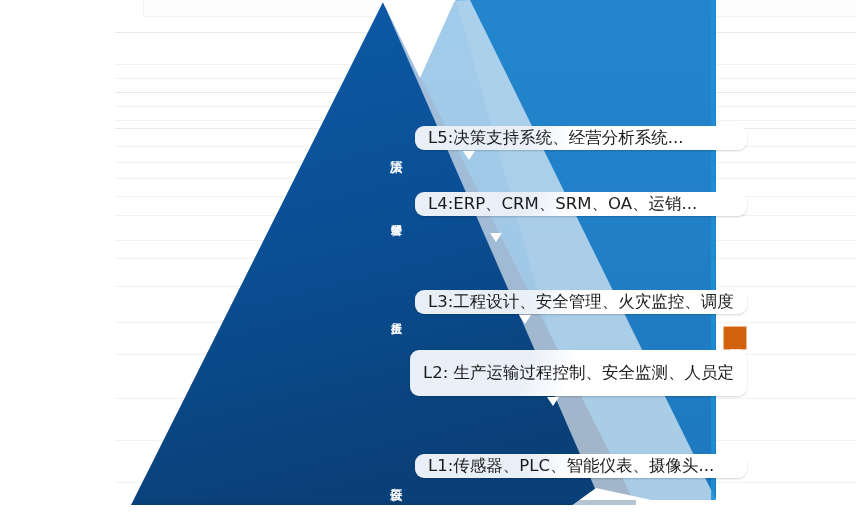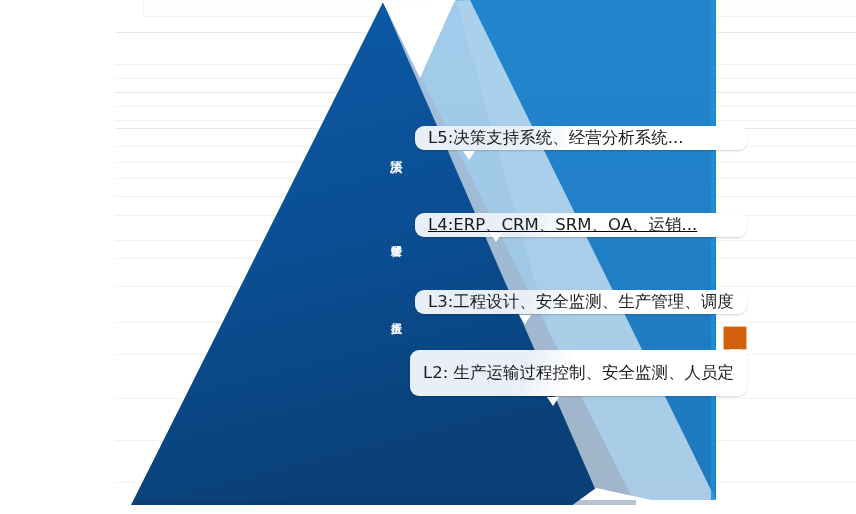--- a/index.html
+++ b/index.html
@@ -160,48 +160,56 @@
   <div class="row" style="top:80px;height:70px;">
     <div class="side-tag" style="background:#6A1B9A;">
       <span>决策层</span>
     </div>
     <div class="card">
       <p>L5:决策支持系统、经营分析系统...</p>
     </div>
   </div>
   <div class="marker" style="left:463px;top:151px;"></div>
 
-  <div class="row" style="top:167px;height:70px;text-decoration:underline;">
+  <div class="row" style="top:146px;height:70px;">
     <div class="side-tag small" style="background:#22A12B;">
       <span>经营管理层</span>
     </div>
     <div class="card">
       <p>L4:ERP、CRM、SRM、OA、运销...</p>
     </div>
   </div>
   <div class="marker" style="left:490px;top:233px;"></div>
 
   <div class="row" style="top:244px;height:70px;">
     <div class="side-tag small" style="background:#82892C;">
       <span>生产执行层</span>
     </div>
     <div class="card">
       <p>
-        <span>L3:工程设计、安全监测、生产管理、调度</span><br>
+        <span>L3:工程设计、安全管理、火灾监控、调度</span><br>
       </p>
     </div>
   </div>
   <div class="marker" style="left:519px;top:315px;"></div>
 
   <div class="row" style="top:326px;height:70px;flex-direction:column;">
     <div class="side-tag" style="background:#D2610C;">
       <span>控制层</span>
     </div>
     <div class="card">
       <p>
         <span>L2: 生产运输过程控制、安全监测、人员定</span><br>
       </p>
     </div>
   </div>
   <div class="marker" style="left:547px;top:397px;"></div>
 
+  <div class="row" style="top:408px;height:70px;">
+    <div class="side-tag" style="background:#1BA0E8;">
+      <span>设备层</span>
+    </div>
+    <div class="card">
+      <p>L1:传感器、PLC、智能仪表、摄像头...</p>
+    </div>
+  </div>
 
 </div>
 
 </body></html>

